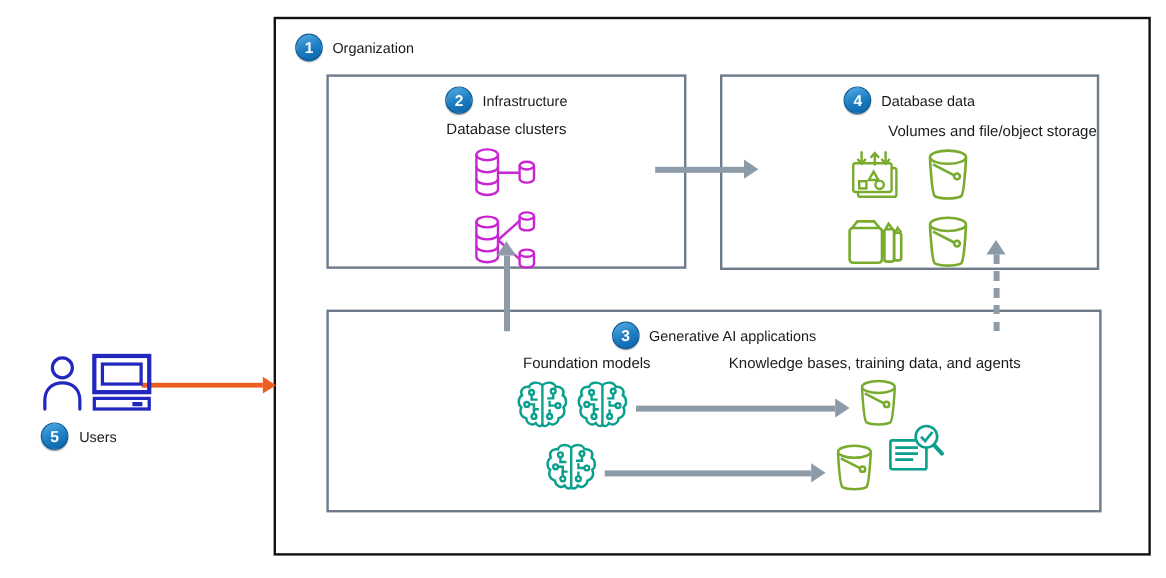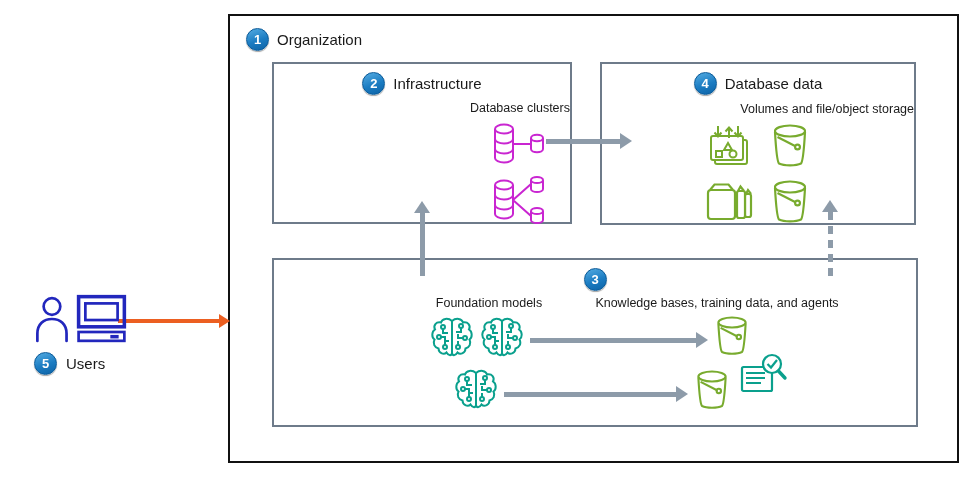--- a/index.html
+++ b/index.html
@@ -11,31 +11,31 @@
            border:2px solid #111;background:#fff;}
   .inner-box{position:absolute;border:2px solid #6e7b8a;background:#fff;}
   .infra-box{left:42px;top:46px;width:296px;height:158px;}
   .private-box{left:370px;top:46px;width:312px;height:159px;}
   .genai-box{left:42px;top:242px;width:642px;height:165px;}
 
   
   .hdr{display:flex;align-items:center;gap:8px;}
   .hdr-center{justify-content:center;margin-top:8px;}
   .org-hdr{position:absolute;left:16px;top:12px;}
-  .title{font-size:15px;text-align:right;}
+  .title{font-size:12px;text-align:right;}
   .badge{width:21px;height:21px;border-radius:50%;flex:0 0 auto;
          background:linear-gradient(160deg,#55ace2 0%,#1b7cc2 55%,#0d63a6 100%);
          border:1px solid #0a5astrong98;border:1px solid #0a5a98;
          color:#fff;font-size:13px;font-weight:bold;
          display:flex;align-items:center;justify-content:center;
          box-shadow:0 1px 1px rgba(0,0,0,.35);}
   .sublabel{font-size:12.5px;text-align:center;white-space:nowrap;}
 
   
-  .cols{display:flex;justify-content:flex-end;gap:20px;margin-top:6px;}
+  .cols{display:flex;justify-content:center;gap:20px;margin-top:6px;}
   .col{display:flex;flex-direction:column;align-items:center;gap:7px;}
 
   
   .pgrid{display:grid;grid-template-columns:auto auto;gap:6px 14px;
          justify-content:center;margin-top:6px;align-items:center;justify-items:center;}
 
   
   .abs{position:absolute;}
 
   
@@ -149,23 +149,24 @@
             <path d="M9.5 15 L28 24.5"></path>
             <circle cx="29.5" cy="25" r="2.4"></circle>
           </svg>
         </span>
       </div>
     </div>
 
     <div class="inner-box genai-box">
       <div class="hdr hdr-center">
         <div class="badge">3</div>
+        <div class="title">Generative AI applications</div>
       </div>
       <div class="abs sublabel" style="left:125px;top:36px;width:180px;">Foundation models</div>
-      <div class="abs sublabel" style="left:288px;top:36px;width:310px;">Knowledge bases, training data, and agents</div>
+      <div class="abs sublabel" style="left:300px;top:36px;width:310px;">Knowledge bases, training data, and agents</div>
 
       <span class="abs" style="left:156px;top:56px;">
         <svg width="44" height="44" viewBox="0 0 44 44" fill="none" stroke="#0aa08d" stroke-width="2">
           <path d="M22 5 C18 1.5 12 2.5 11 6.5 C6 5.5 3 9.5 5 13.5 C1.5 15.5 1.5 21.5 4.5 23.5 C2.5 27.5 4.5 31.5 8.5 32.5 C8.5 36.5 13.5 39.5 16.5 36.5 C18.5 40 22 40 22 36.5 M22 5 C26 1.5 32 2.5 33 6.5 C38 5.5 41 9.5 39 13.5 C42.5 15.5 42.5 21.5 39.5 23.5 C41.5 27.5 39.5 31.5 35.5 32.5 C35.5 36.5 30.5 39.5 27.5 36.5 C25.5 40 22 40 22 36.5 M22 5 V36.5"></path>
           <circle cx="13" cy="11" r="2"></circle>
             <path d="M13 13 V17 H18"></path>
           <circle cx="9" cy="21" r="2"></circle>
             <path d="M11 21 H15 V27"></path>
           <circle cx="15" cy="31" r="2"></circle>
             <path d="M15 29 V25 H19"></path>

